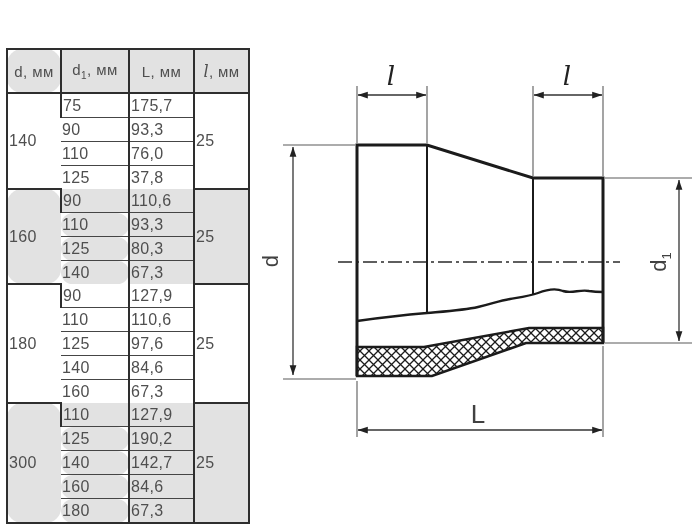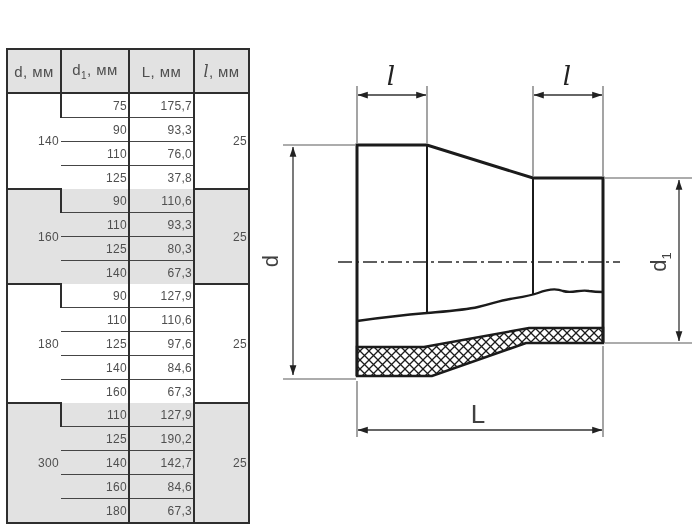--- a/index.html
+++ b/index.html
@@ -13,25 +13,25 @@
     border-collapse:collapse;table-layout:fixed;
     border:2px solid #2e2e2e;
     color:#4f4f4f;
   }
   .spec-table th{
     height:40px;font-weight:normal;font-size:15px;letter-spacing:.4px;
     background:#e2e2e2;text-align:center;vertical-align:middle;
     border-bottom:2px solid #2e2e2e;border-left:2px solid #2e2e2e;
   }
   .spec-table td{
-    font-size:12px;letter-spacing:.3px;height:21px;
-    text-align:right;vertical-align:middle;
+    font-size:16px;letter-spacing:.3px;height:21px;
+    text-align:left;vertical-align:middle;
     border-left:2px solid #2e2e2e;
   }
-  .spec-table th:first-child,.spec-table td:first-child{border-left:none;}
+  .spec-table th:first-child,.spec-table td:first-child{border-left:none;border-radius:15px;}
   .spec-table td.val{border-bottom:1.4px solid #454545;}
   .spec-table tr.group-end td.val{border-bottom:none;}
   .spec-table td.span-cell{border-bottom:2px solid #2e2e2e;}
   .spec-table tr.group-end td{border-bottom:2px solid #2e2e2e;}
   .spec-table .shaded{background:#e2e2e2;}
   .spec-table sub{font-size:10px;}
   .spec-table i.ell{font-family:"DejaVu Serif",serif;font-style:italic;font-size:16px;}
   
   .drawing-svg{position:absolute;left:0;top:0;}
   .lbl-sans{font-family:"Liberation Sans",sans-serif;fill:#414141;}

